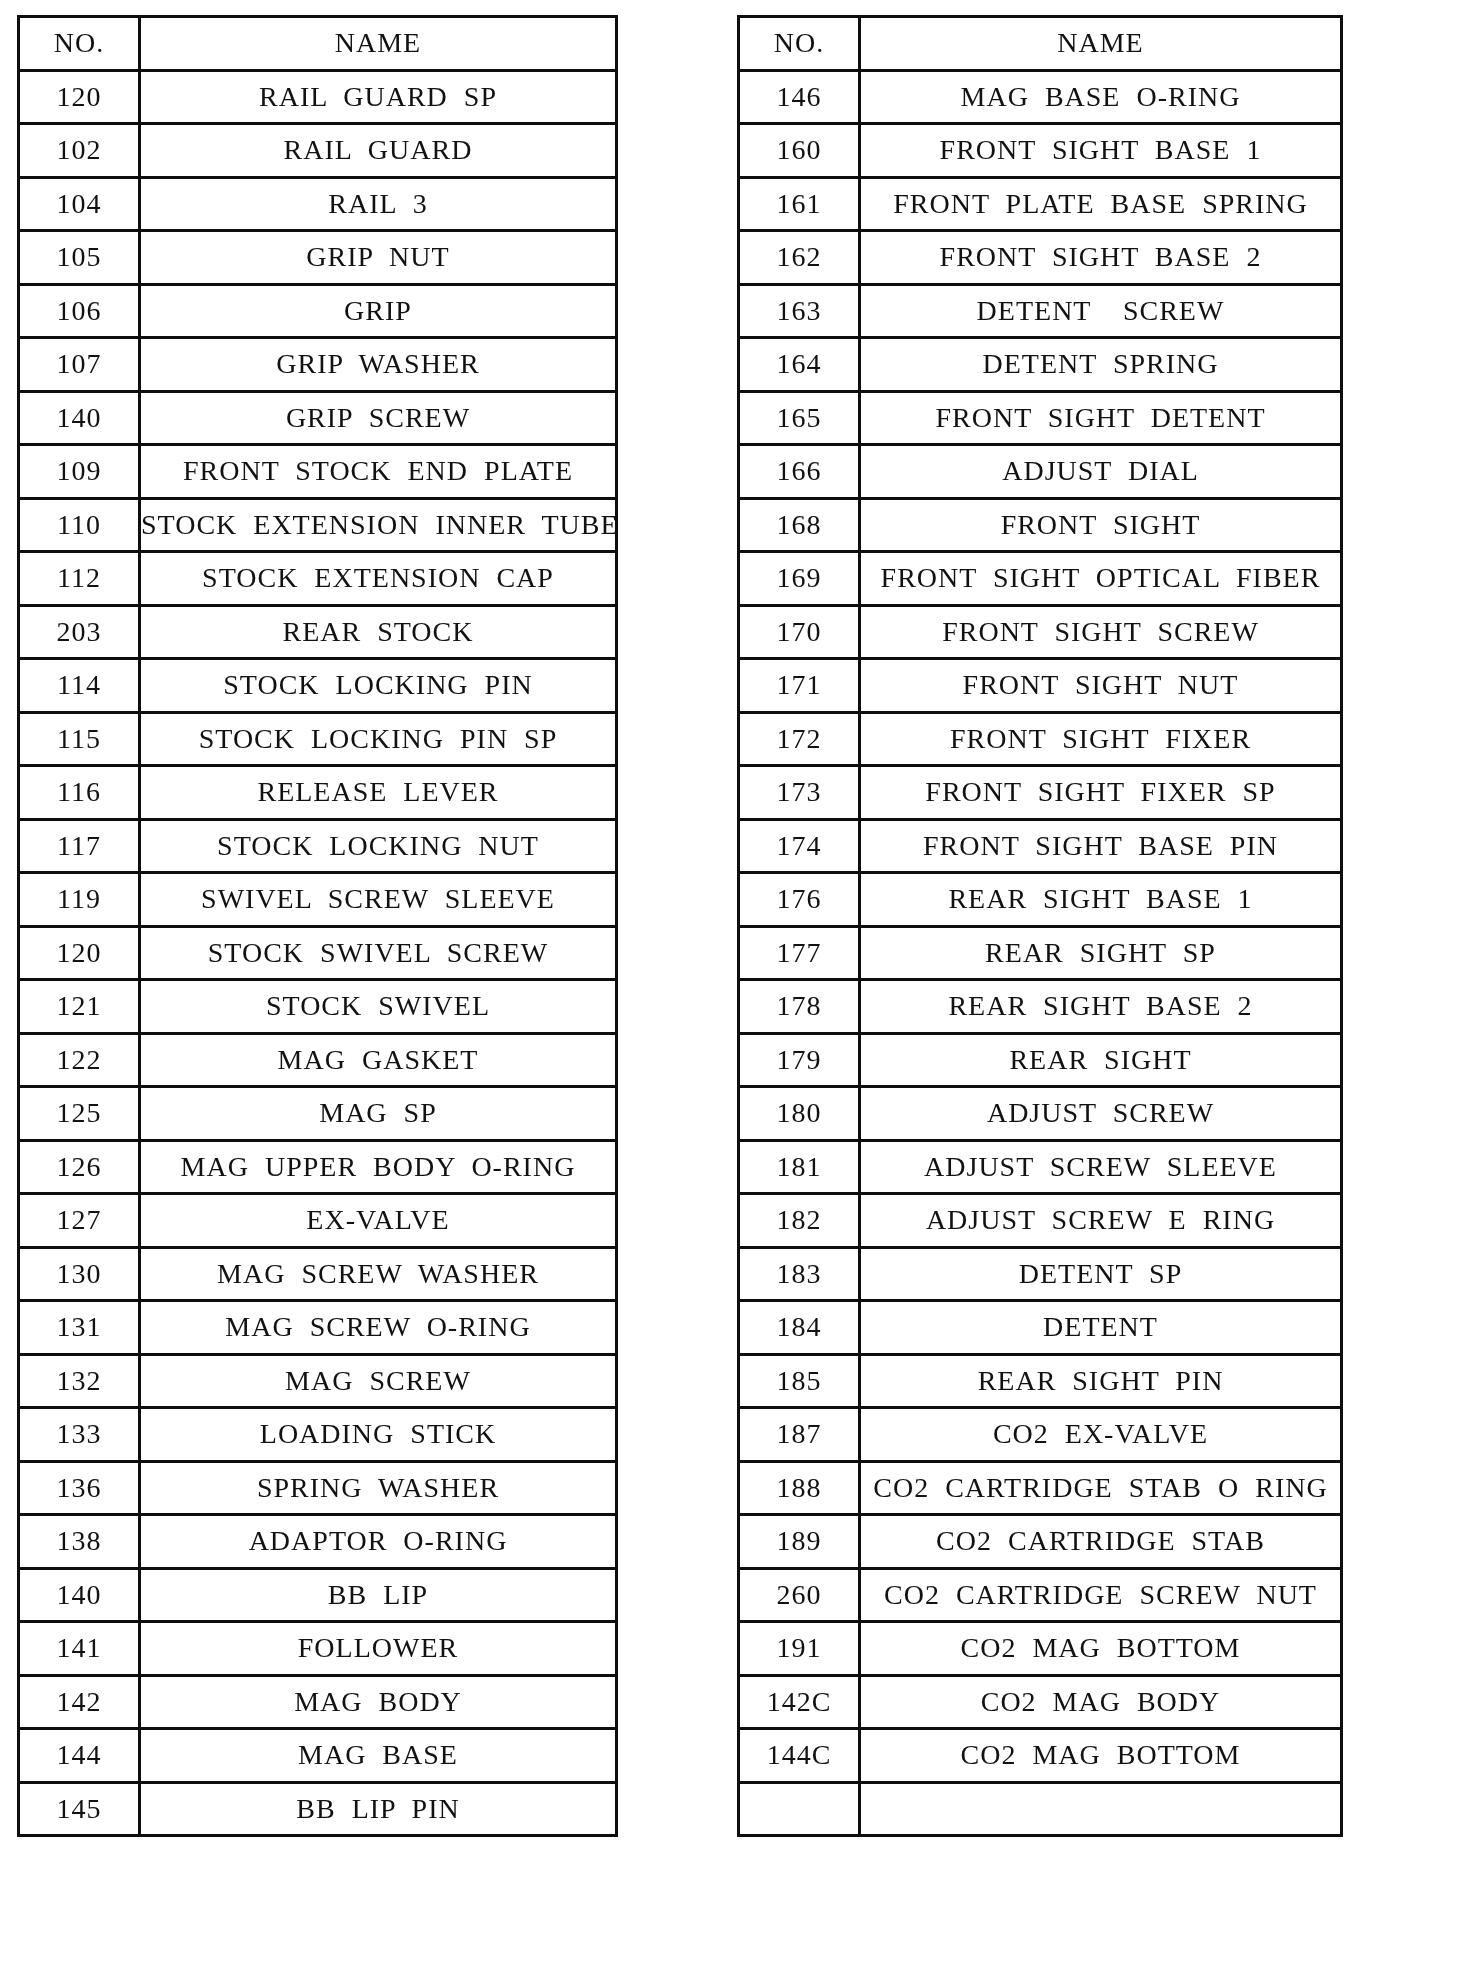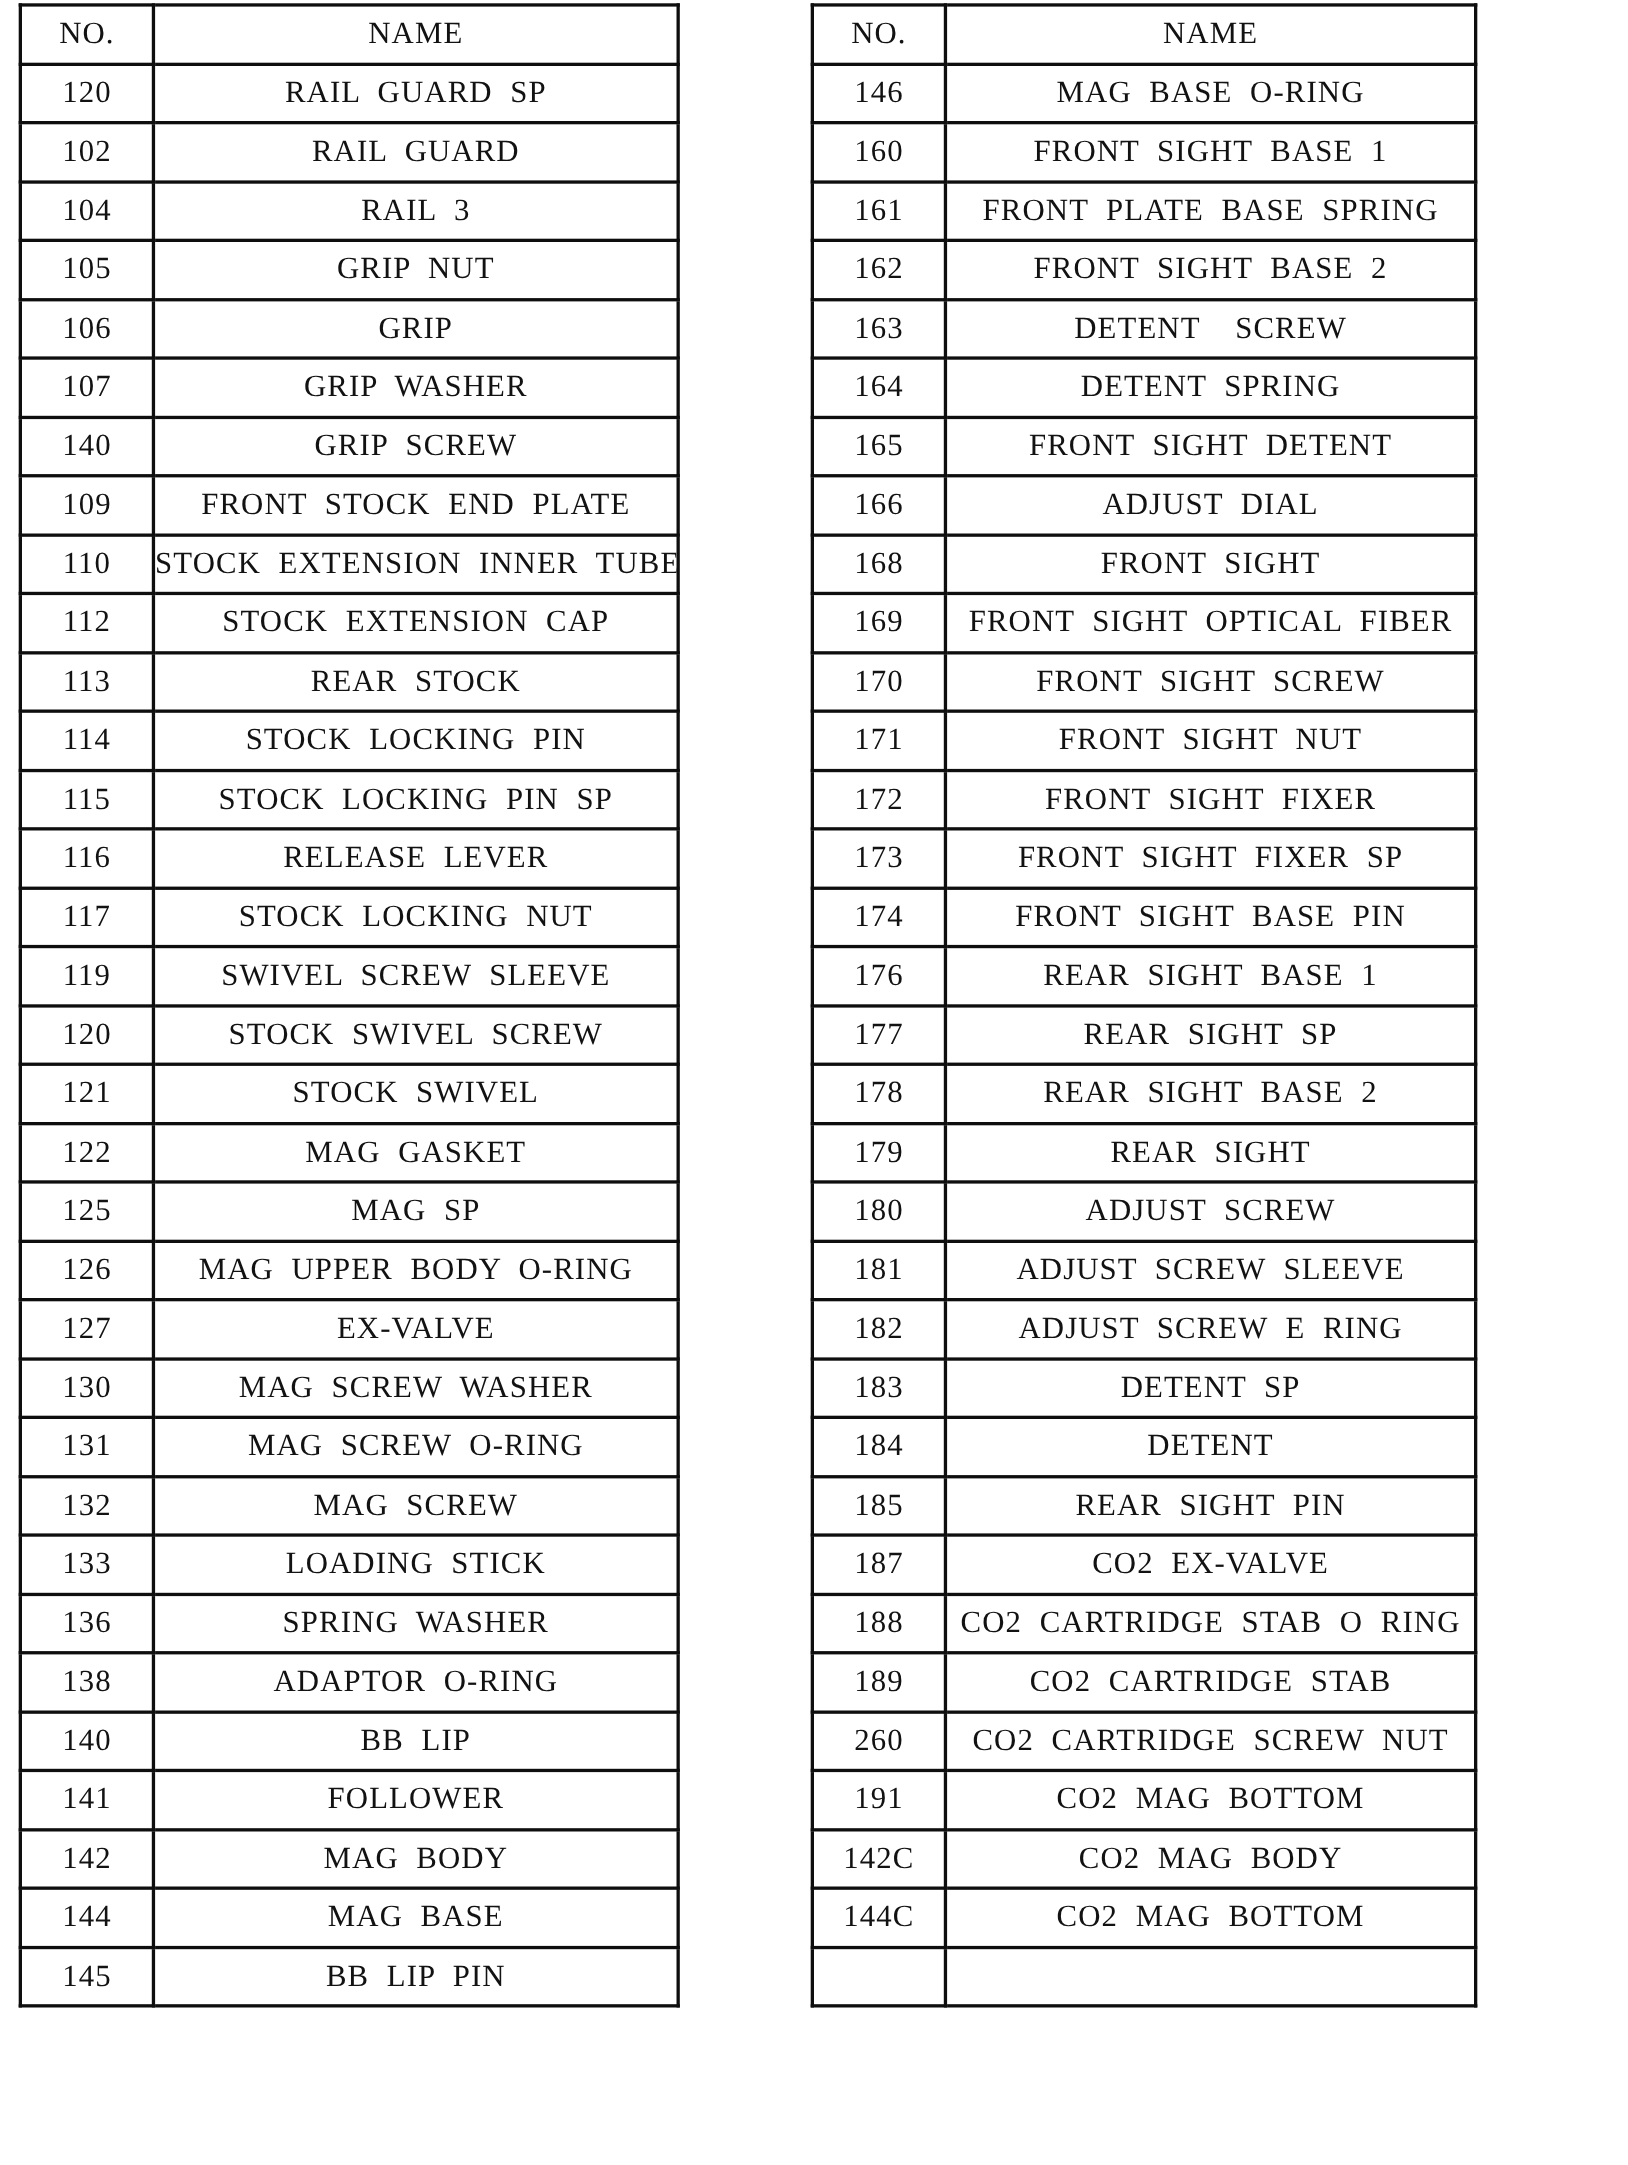--- a/index.html
+++ b/index.html
@@ -9,21 +9,21 @@
   }
   body {
     width: 1480px;
     height: 1968px;
     position: relative;
     font-family: "Liberation Serif", serif;
     color: #121212;
   }
   .parts-table {
     position: absolute;
-    top: 3px;
+    top: 15px;
     border-collapse: collapse;
     table-layout: fixed;
   }
   #left-table  { left: 17px;  width: 601px; }
   #right-table { left: 737px; width: 606px; }
   .parts-table th,
   .parts-table td {
     border: 3px solid #0e0e0e;
     text-align: center;
     vertical-align: middle;
@@ -88,21 +88,21 @@
       </tr>
       <tr>
         <td>110</td>
         <td>STOCK EXTENSION INNER TUBE</td>
       </tr>
       <tr>
         <td>112</td>
         <td>STOCK EXTENSION CAP</td>
       </tr>
       <tr>
-        <td>113</td>
+        <td>203</td>
         <td>REAR STOCK</td>
       </tr>
       <tr>
         <td>114</td>
         <td>STOCK LOCKING PIN</td>
       </tr>
       <tr>
         <td>115</td>
         <td>STOCK LOCKING PIN SP</td>
       </tr>

